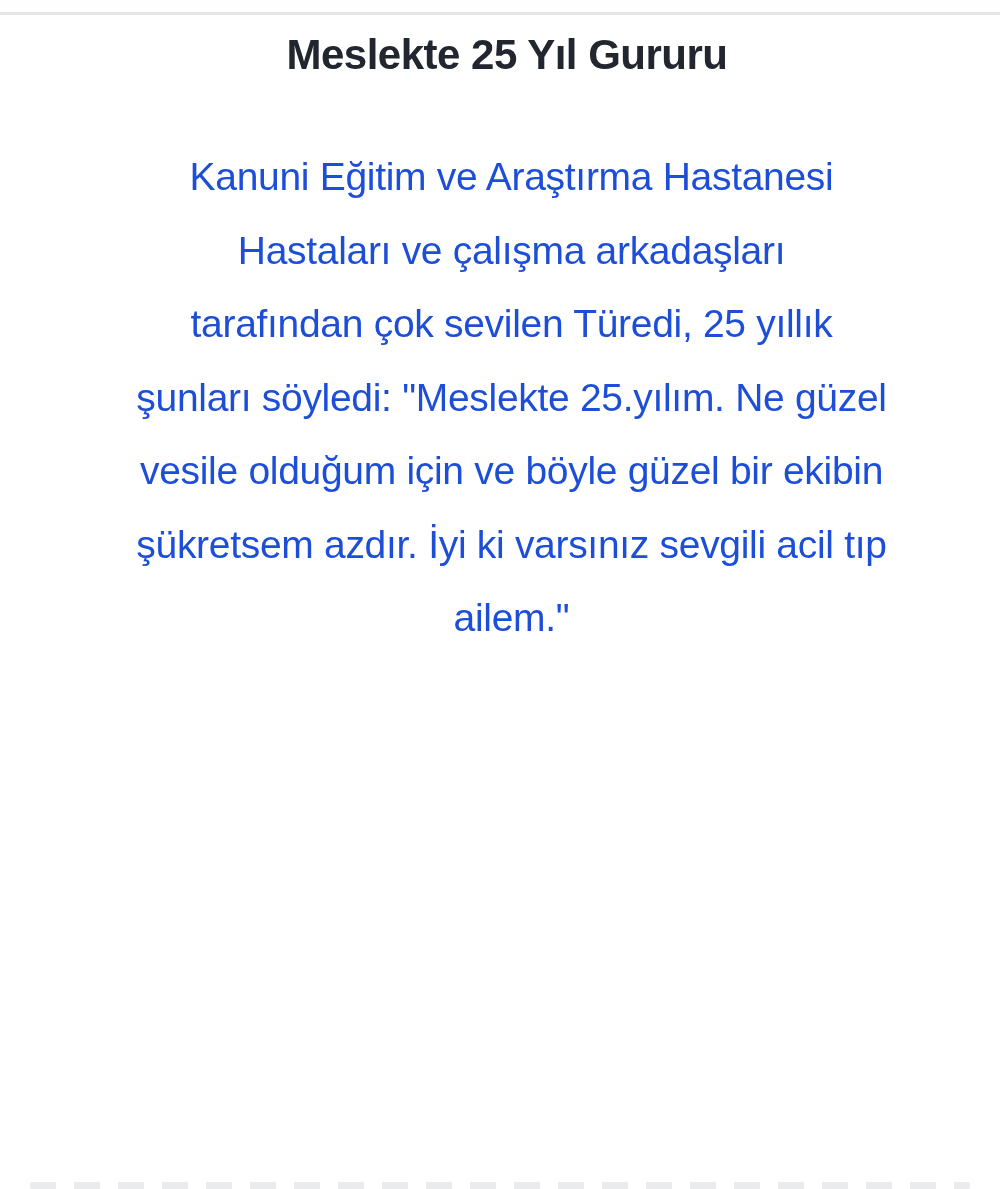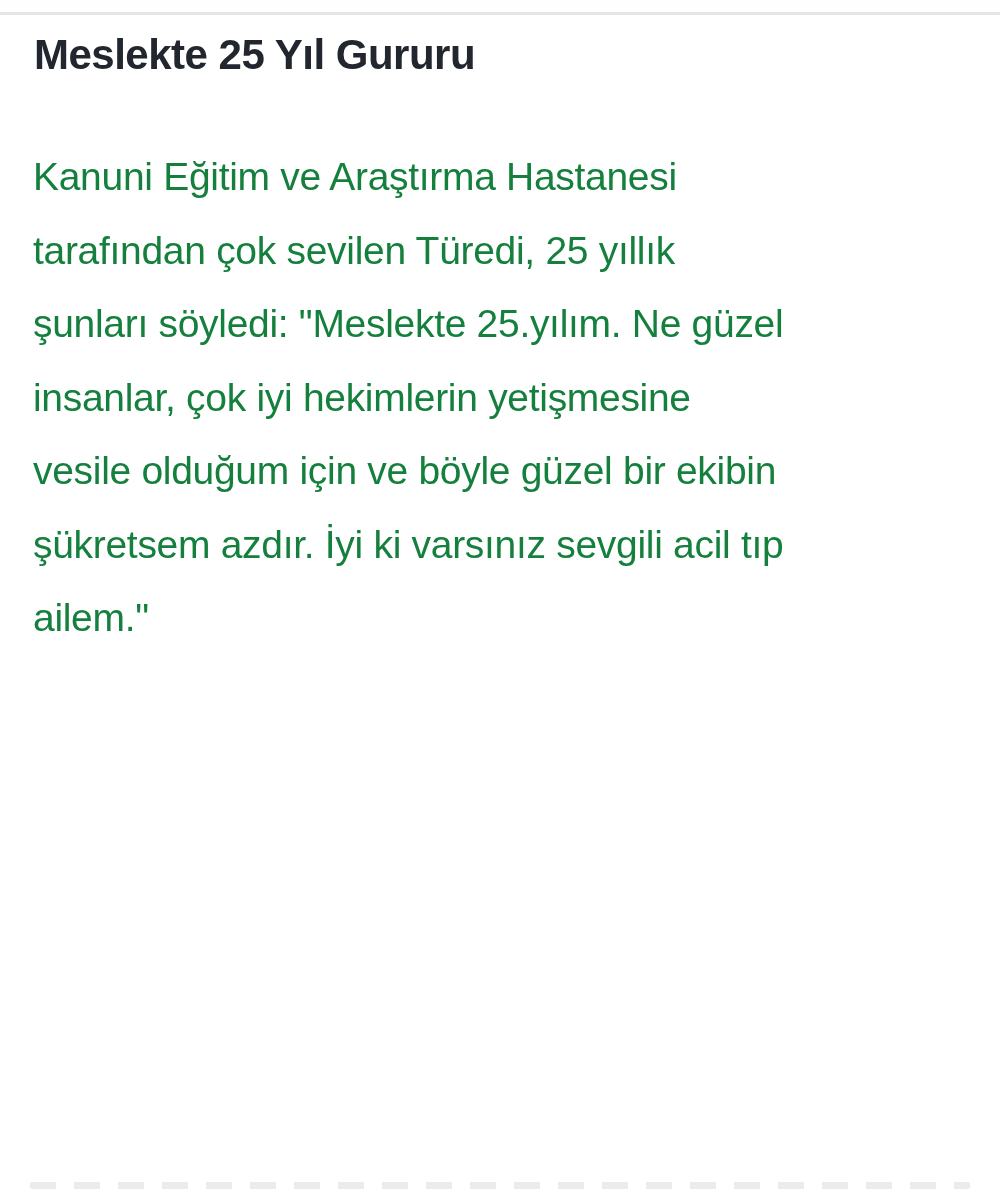--- a/index.html
+++ b/index.html
@@ -1,15 +1,15 @@
 <!DOCTYPE html>
 <html><head>
 <meta charset="utf-8">
 <style>
-  * { margin: 0; padding: 0; box-sizing: border-box; }
+  * { margin: 0; padding: 0; box-sizing: border-box; text-align: center; }
 
   html, body {
     width: 1000px;
     height: 1189px;
     background: #ffffff;
     overflow: hidden;
     font-family: "Liberation Sans", sans-serif;
   }
 
   .page {
@@ -47,21 +47,21 @@
     letter-spacing: -0.5px;
     color: #21262f;
     line-height: 1.2;
   }
 
   .article-body {
     position: absolute;
     top: 140px;
     left: 33px;
     right: 10px;
-    color: #15803d;
+    color: #1d4ed8;
     font-size: 39px;
     font-weight: 400;
     letter-spacing: -0.3px;
   }
 
   .body-line {
     height: 73.5px;
     line-height: 73.5px;
     white-space: nowrap;
   }
@@ -88,23 +88,23 @@
 
 <div class="page">
 
   <div class="top-strip"></div>
   <div class="top-divider"></div>
 
   <h1 class="article-title">Meslekte 25 Yıl Gururu</h1>
 
   <div class="article-body">
     <div class="body-line">Kanuni Eğitim ve Araştırma Hastanesi</div>
+    <div class="body-line">Hastaları ve çalışma arkadaşları</div>
     <div class="body-line">tarafından çok sevilen Türedi, 25 yıllık</div>
     <div class="body-line">şunları söyledi: "Meslekte 25.yılım. Ne güzel</div>
-    <div class="body-line">insanlar, çok iyi hekimlerin yetişmesine</div>
     <div class="body-line">vesile olduğum için ve böyle güzel bir ekibin</div>
     <div class="body-line">şükretsem azdır. İyi ki varsınız sevgili acil tıp</div>
     <div class="body-line">ailem."</div>
   </div>
 
   <div class="bottom-cutoff"></div>
 
 </div>
 
 </body></html>

